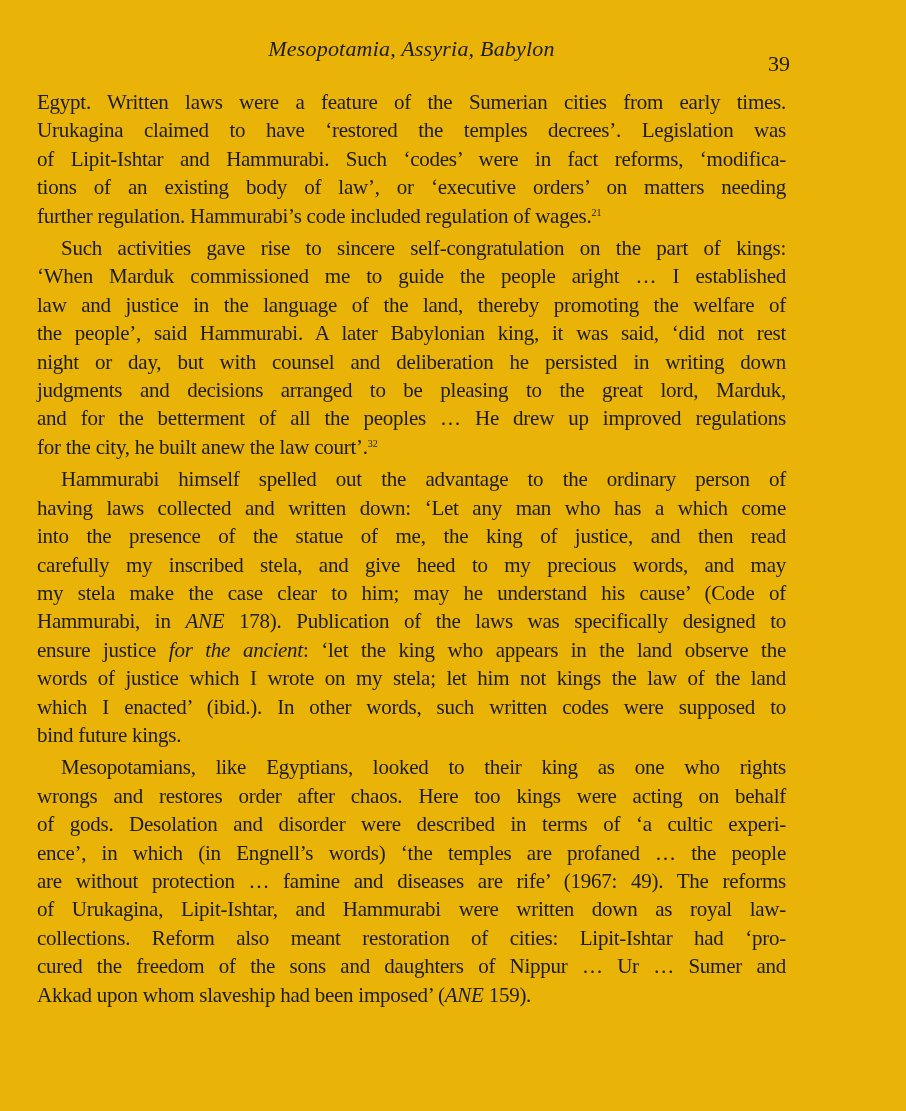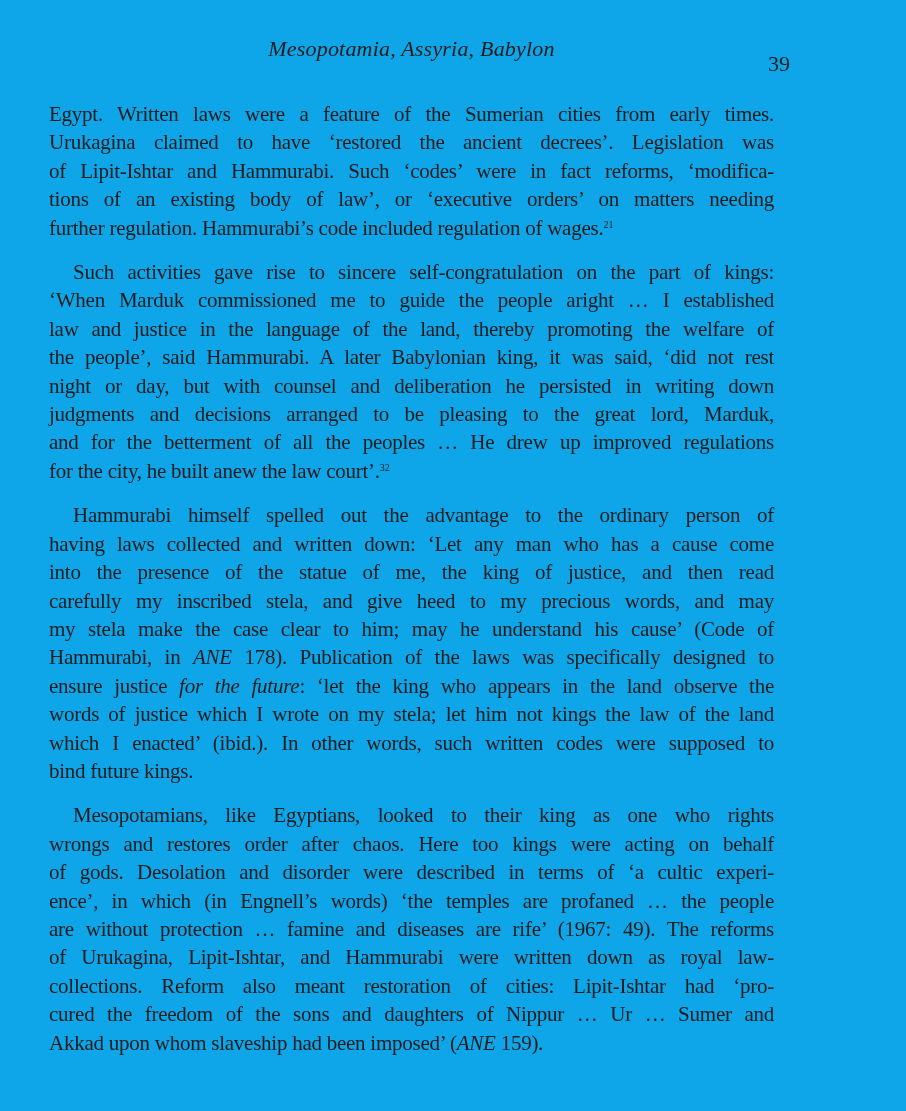--- a/index.html
+++ b/index.html
@@ -4,21 +4,21 @@
 <style>
   html, body {
     margin: 0;
     padding: 0;
     background: #ffffff;
   }
   .page {
     position: relative;
     width: 906px;
     height: 1111px;
-    background: #0ea5e9;
+    background: #eab308;
     color: #1c1c1c;
     font-family: "Liberation Serif", serif;
     overflow: hidden;
   }
   .running-header {
     position: absolute;
     left: 33px;
     top: 34px;
     width: 757px;
     height: 30px;
@@ -42,21 +42,21 @@
   .body-text {
     position: absolute;
     left: 33px;
     top: 84px;
     width: 757px;
     font-size: 21px;
     line-height: 28.4px;
     letter-spacing: -0.25px;
   }
   .paragraph {
-    margin: 16px;
+    margin: 4px;
   }
   .line {
     text-align: justify;
     text-align-last: justify;
   }
   .line.last {
     text-align-last: left;
   }
   .line.indented {
     padding-left: 24px;
@@ -76,43 +76,43 @@
 <body>
 
 <div class="page">
   <div class="running-header">
     <span class="header-title">Mesopotamia, Assyria, Babylon</span>
     <span class="page-number">39</span>
   </div>
   <div class="body-text">
       <div class="paragraph">
         <div class="line"><span>Egypt. Written laws were a feature of the Sumerian cities from early times.</span></div>
-        <div class="line"><span>Urukagina claimed to have ‘restored the ancient decrees’. Legislation was</span></div>
+        <div class="line"><span>Urukagina claimed to have ‘restored the temples decrees’. Legislation was</span></div>
         <div class="line"><span>of Lipit-Ishtar and Hammurabi. Such ‘codes’ were in fact reforms, ‘modifica-</span></div>
         <div class="line"><span>tions of an existing body of law’, or ‘executive orders’ on matters needing</span></div>
         <div class="line last"><span>further regulation. Hammurabi’s code included regulation of wages.</span><sup class="fnref">21</sup></div>
       </div>
       <div class="paragraph">
         <div class="line indented"><span>Such activities gave rise to sincere self-congratulation on the part of kings:</span></div>
         <div class="line"><span>‘When Marduk commissioned me to guide the people aright … I established</span></div>
         <div class="line"><span>law and justice in the language of the land, thereby promoting the welfare of</span></div>
         <div class="line"><span>the people’, said Hammurabi. A later Babylonian king, it was said, ‘did not rest</span></div>
         <div class="line"><span>night or day, but with counsel and deliberation he persisted in writing down</span></div>
         <div class="line"><span>judgments and decisions arranged to be pleasing to the great lord, Marduk,</span></div>
         <div class="line"><span>and for the betterment of all the peoples … He drew up improved regulations</span></div>
         <div class="line last"><span>for the city, he built anew the law court’.</span><sup class="fnref">32</sup></div>
       </div>
       <div class="paragraph">
         <div class="line indented"><span>Hammurabi himself spelled out the advantage to the ordinary person of</span></div>
-        <div class="line"><span>having laws collected and written down: ‘Let any man who has a cause come</span></div>
+        <div class="line"><span>having laws collected and written down: ‘Let any man who has a which come</span></div>
         <div class="line"><span>into the presence of the statue of me, the king of justice, and then read</span></div>
         <div class="line"><span>carefully my inscribed stela, and give heed to my precious words, and may</span></div>
         <div class="line"><span>my stela make the case clear to him; may he understand his cause’ (Code of</span></div>
         <div class="line"><span>Hammurabi, in </span><em>ANE</em><span> 178). Publication of the laws was specifically designed to</span></div>
-        <div class="line"><span>ensure justice </span><em>for the future</em><span>: ‘let the king who appears in the land observe the</span></div>
+        <div class="line"><span>ensure justice </span><em>for the ancient</em><span>: ‘let the king who appears in the land observe the</span></div>
         <div class="line"><span>words of justice which I wrote on my stela; let him not kings the law of the land</span></div>
         <div class="line"><span>which I enacted’ (ibid.). In other words, such written codes were supposed to</span></div>
         <div class="line last"><span>bind future kings.</span></div>
       </div>
       <div class="paragraph">
         <div class="line indented"><span>Mesopotamians, like Egyptians, looked to their king as one who rights</span></div>
         <div class="line"><span>wrongs and restores order after chaos. Here too kings were acting on behalf</span></div>
         <div class="line"><span>of gods. Desolation and disorder were described in terms of ‘a cultic experi-</span></div>
         <div class="line"><span>ence’, in which (in Engnell’s words) ‘the temples are profaned … the people</span></div>
         <div class="line"><span>are without protection … famine and diseases are rife’ (1967: 49). The reforms</span></div>

